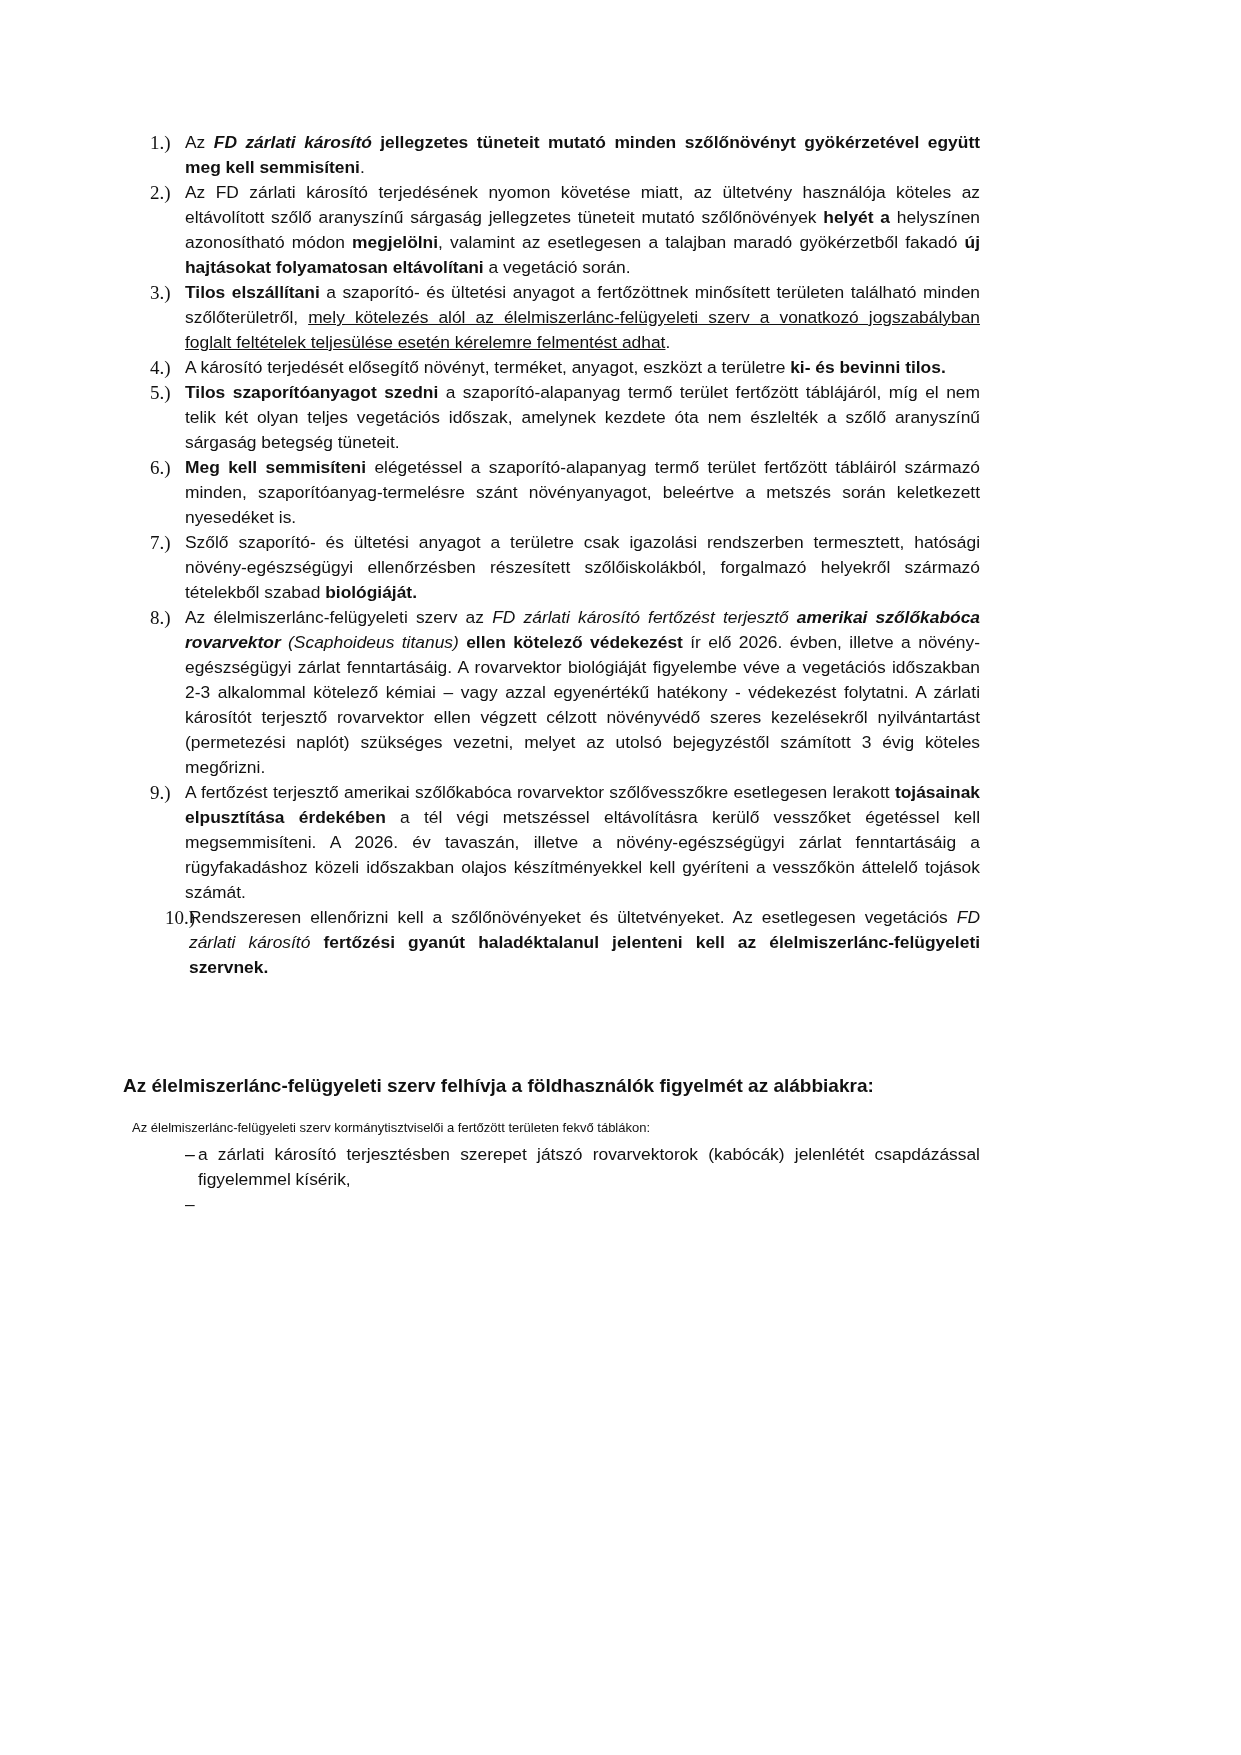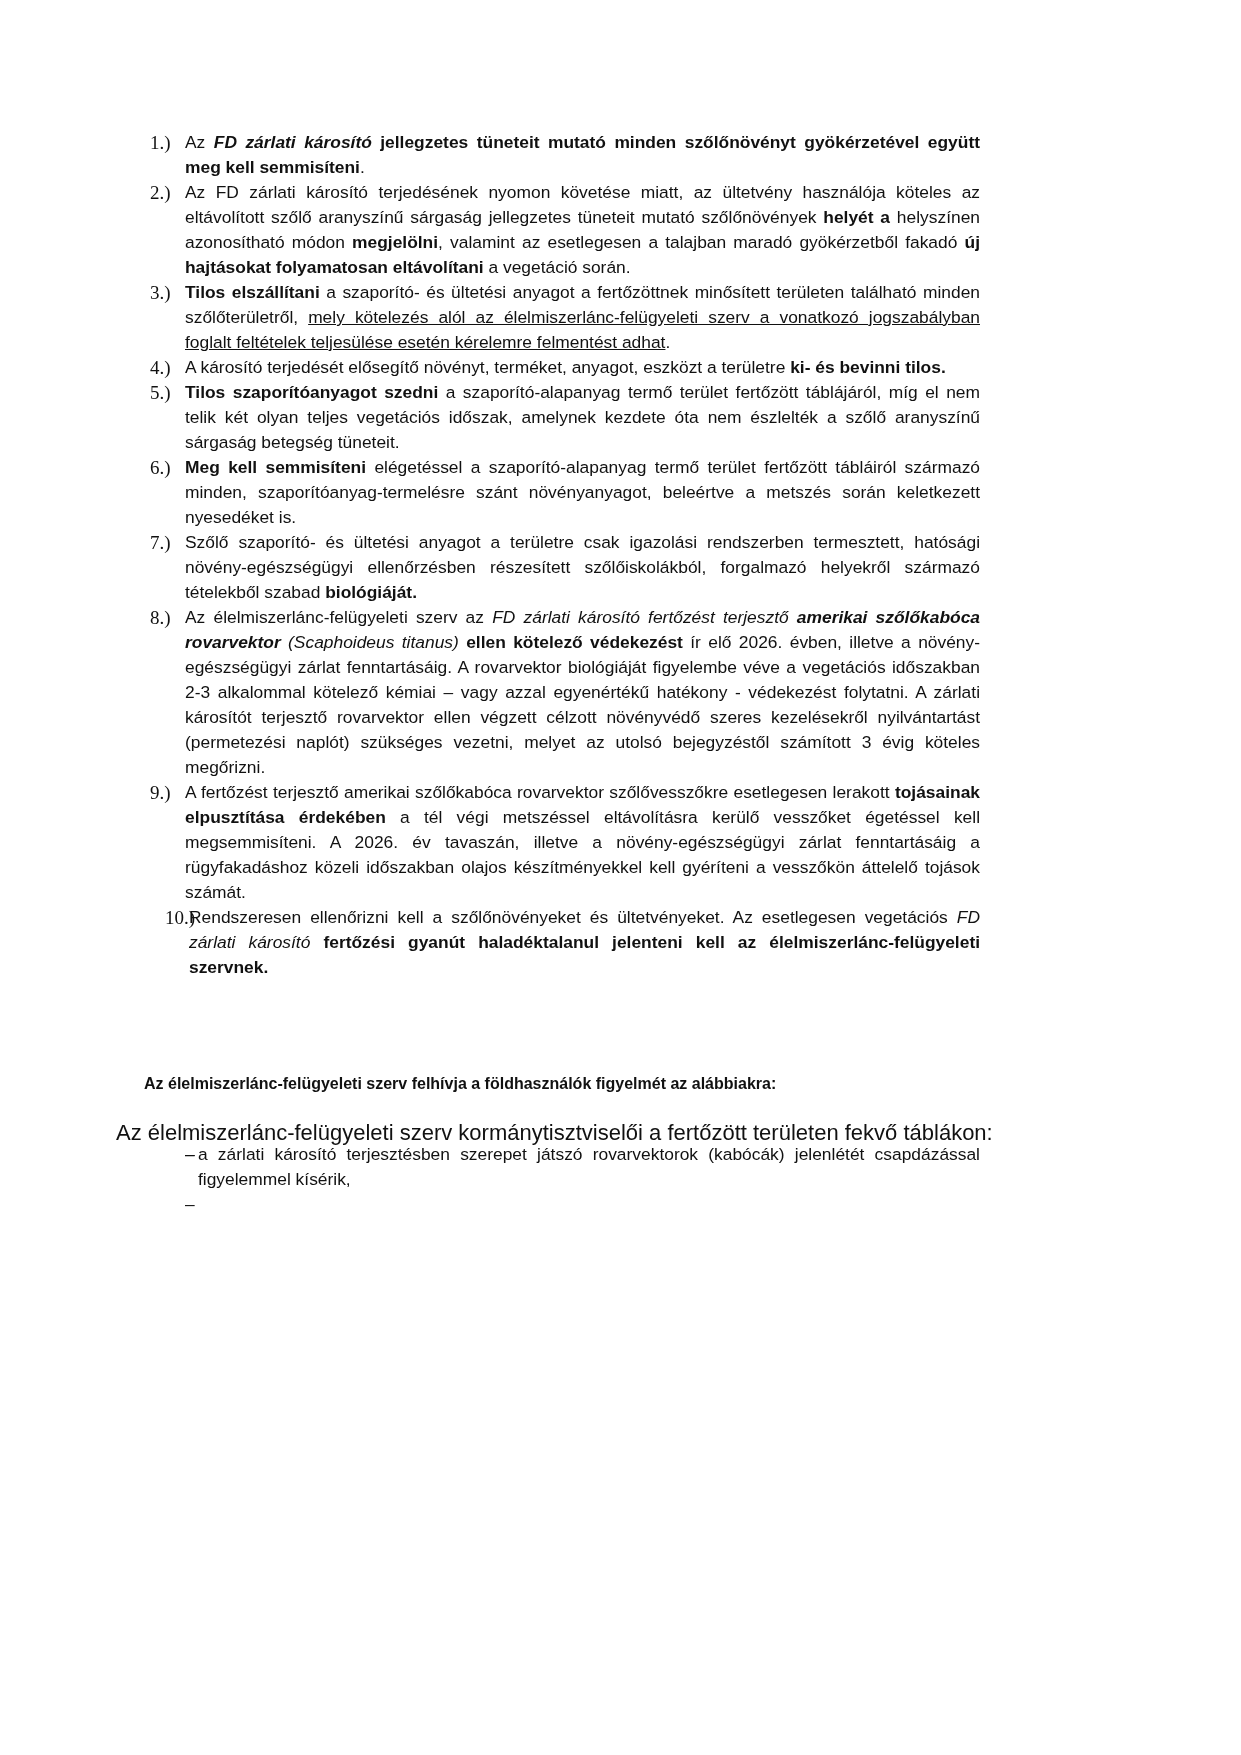--- a/index.html
+++ b/index.html
@@ -8,22 +8,22 @@
   .page { position:absolute; left:150px; top:130px; width:830px; }
   .item { position:relative; padding-left:35px; font-size:17.4px; line-height:25px;
           text-align:justify; margin-bottom:0px; }
   .item .num { position:absolute; left:0; top:0; font-family:"Liberation Serif", serif;
                font-size:19px; }
   .item.wide .num { left:15px; }
   .item.wide { padding-left:39px; }
   .b { font-weight:bold; }
   .i { font-style:italic; }
   .u { text-decoration:underline; }
-  .heading { position:absolute; left:144px; top:1075px; font-size:16px; font-weight:bold; }
-  .intro { position:absolute; left:116px; top:1120px; font-size:22px; }
+  .heading { position:absolute; left:123px; top:1075px; font-size:19px; font-weight:bold; }
+  .intro { position:absolute; left:132px; top:1120px; font-size:13px; }
   .bullets { position:absolute; left:185px; top:1142px; width:795px; }
   .bullet { position:relative; padding-left:13px; font-size:17.4px; line-height:25px; text-align:justify; }
   .bullet .dash { position:absolute; left:0; top:0; }
 </style>
 </head>
 <body>
 
 <div class="page" id="list">
     <div class="item"><span class="num">1.)</span><span>Az </span><span class="b i">FD zárlati károsító</span><span class="b"> jellegzetes tüneteit mutató minden szőlőnövényt gyökérzetével együtt meg kell semmisíteni</span><span>.</span></div>
     <div class="item"><span class="num">2.)</span><span>Az FD zárlati károsító terjedésének nyomon követése miatt, az ültetvény használója köteles az eltávolított szőlő aranyszínű sárgaság jellegzetes tüneteit mutató szőlőnövények </span><span class="b">helyét a</span><span> helyszínen azonosítható módon </span><span class="b">megjelölni</span><span>, valamint az esetlegesen a talajban maradó gyökérzetből fakadó </span><span class="b">új hajtásokat folyamatosan eltávolítani</span><span> a vegetáció során.</span></div>

